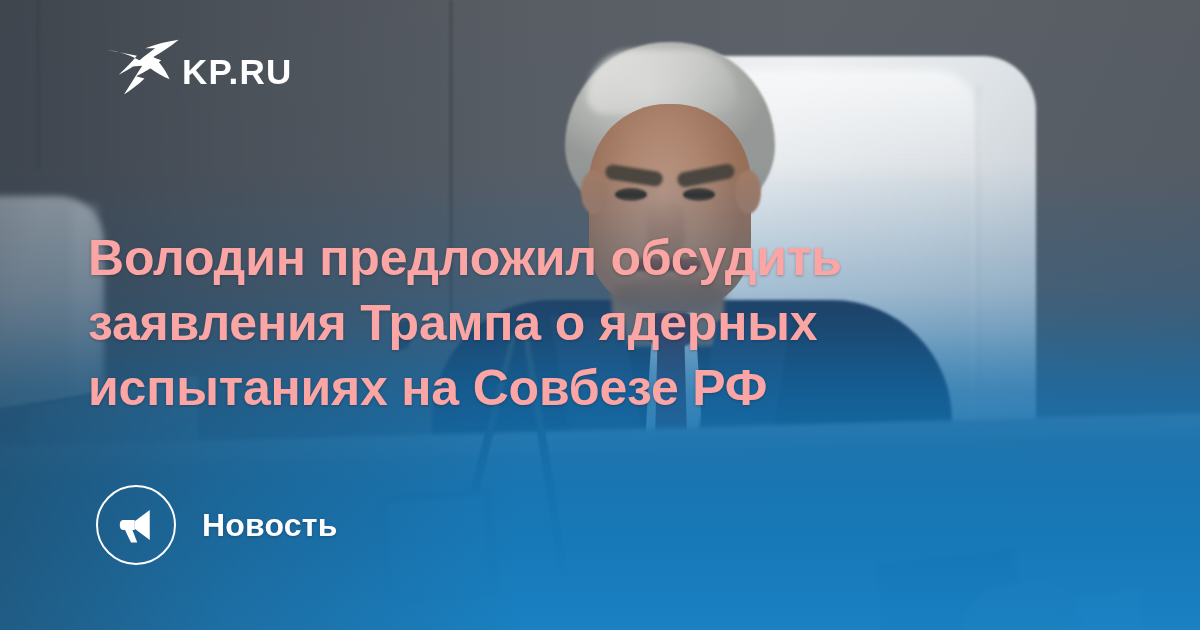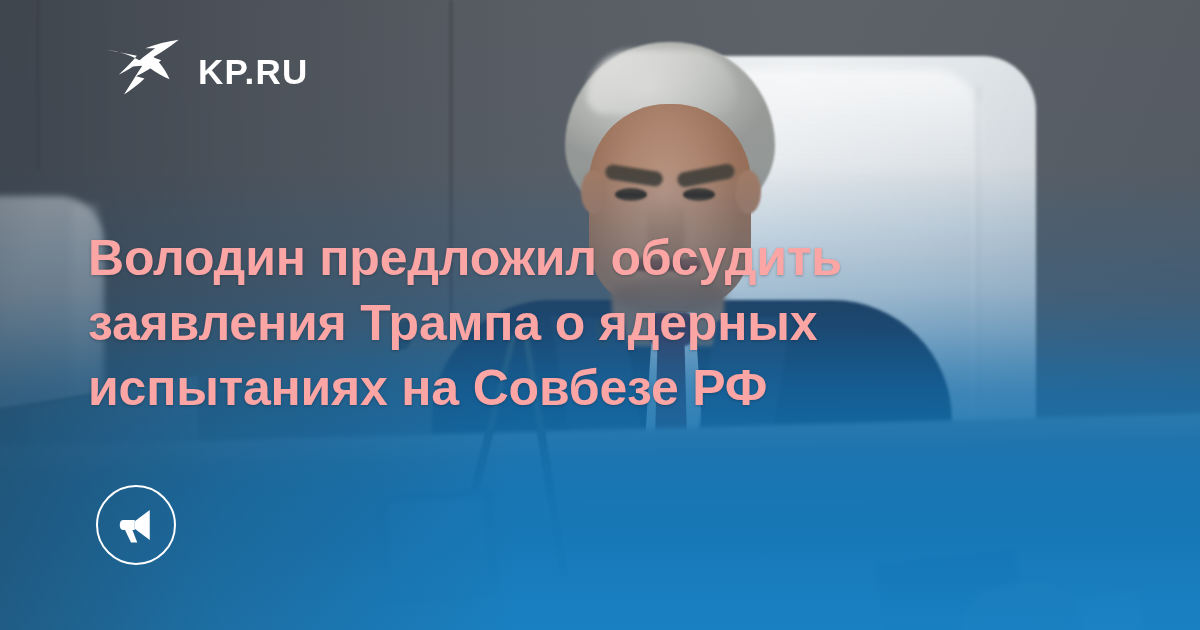--- a/index.html
+++ b/index.html
@@ -357,21 +357,20 @@
     background: linear-gradient(90deg, rgba(40,48,58,.45) 0%, rgba(40,48,58,.22) 42%, rgba(40,48,58,0) 100%);
     pointer-events: none;
   }
 
   
   .logo {
     position: absolute;
     left: 104px; top: 33px;
     display: flex;
     align-items: center;
-    gap: 16px;
   }
   .logo-bird { width: 78px; height: 76px; display: block; }
   .logo-text {
     color: #ffffff;
     font-size: 35px;
     font-weight: bold;
     letter-spacing: 1.2px;
     line-height: 1;
   }
 
@@ -491,15 +490,16 @@
 испытаниях на Совбезе РФ</h1>
 
   <div class="badge">
     <span class="badge-circle">
       <svg viewBox="0 0 64 64" aria-hidden="true">
         <path fill="#ffffff" d="M54 8 L54 56 L30 38 L30 26 Z"></path>
         <path fill="#ffffff" d="M12 24 L30 24 L30 40 L12 40 C8 40 6 37 6 32 C6 27 8 24 12 24 Z"></path>
         <path fill="#ffffff" d="M14 39 L26 39 L34 60 L24 60 Z"></path>
       </svg>
     </span>
+    <span class="badge-label">Новость</span>
   </div>
 
 </div>
 
 </body></html>

